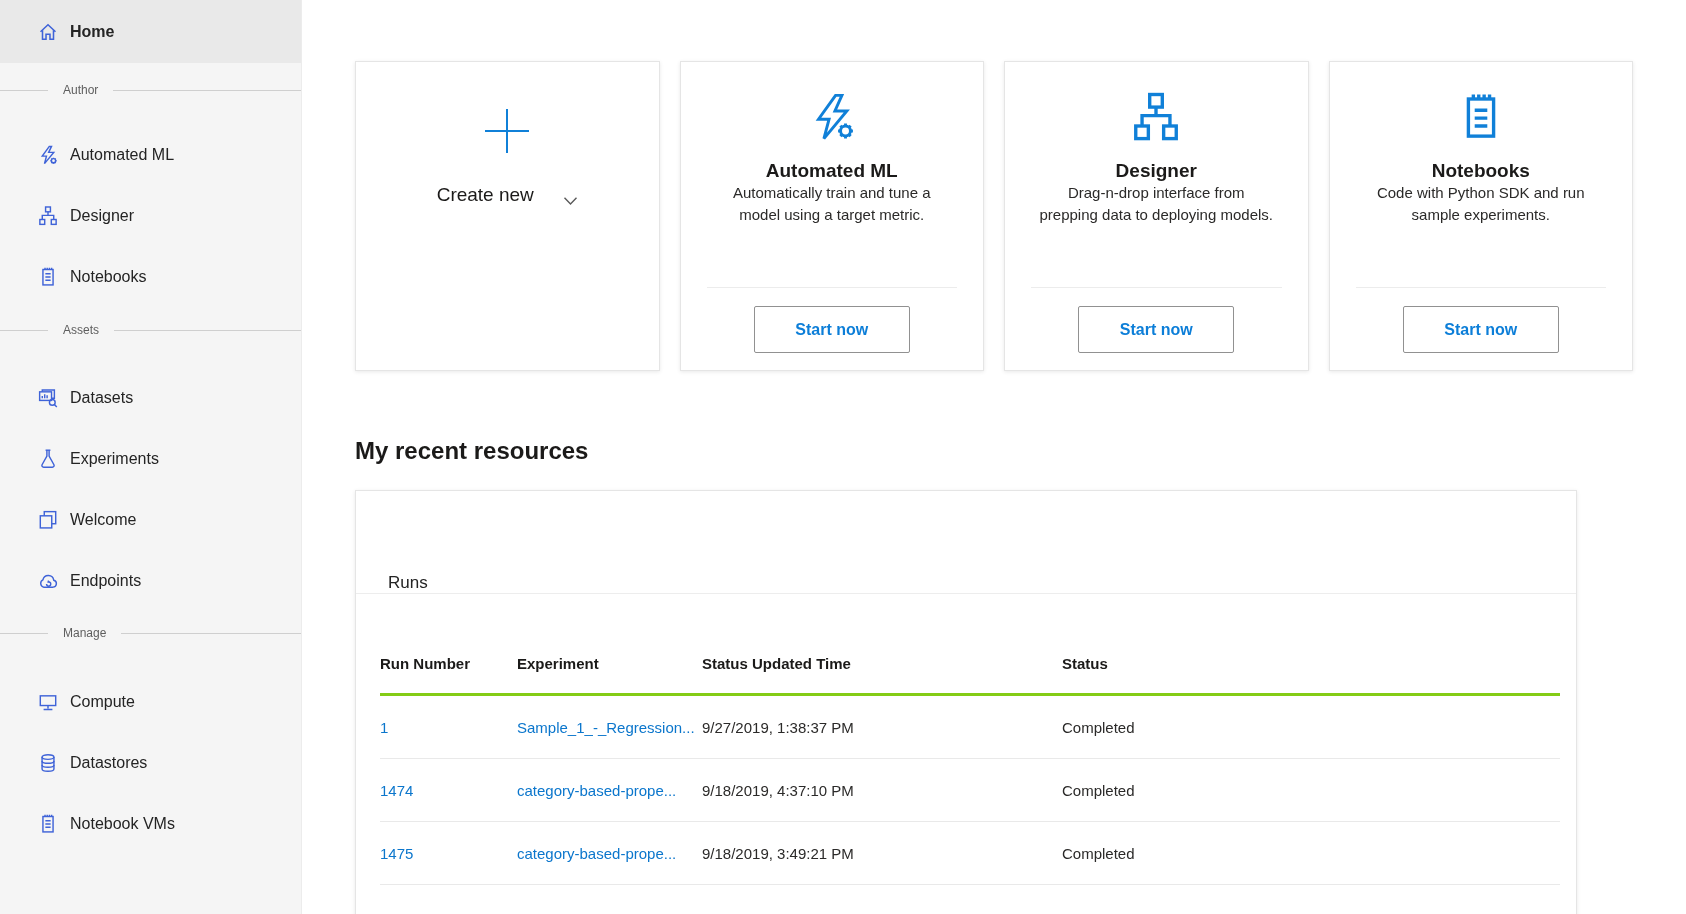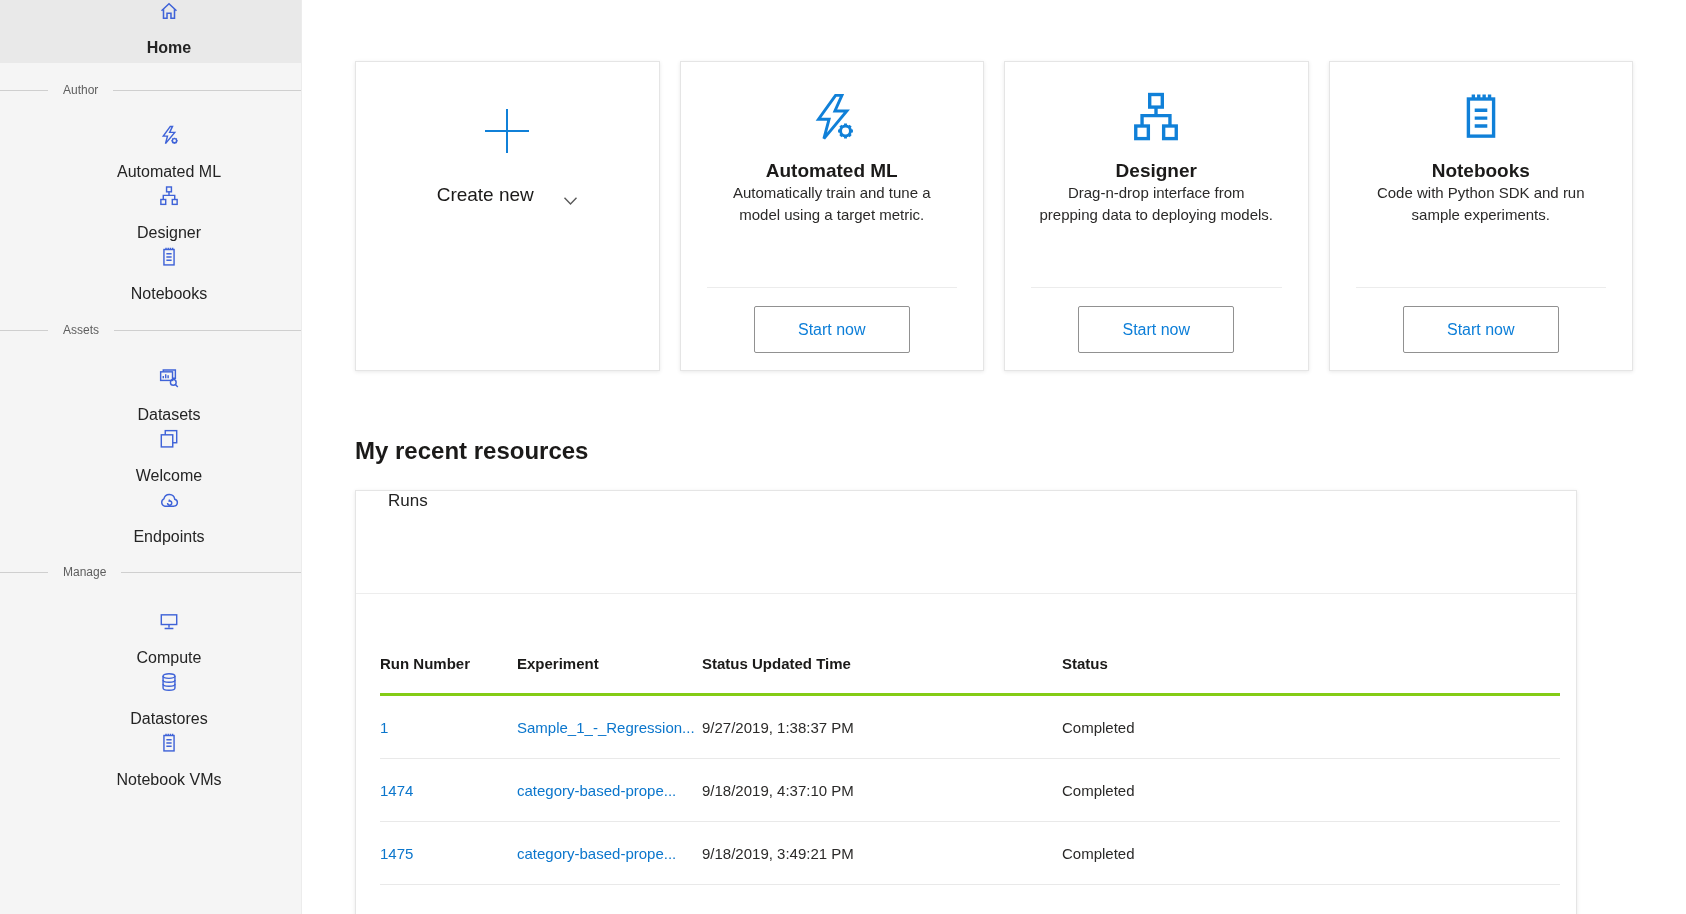--- a/index.html
+++ b/index.html
@@ -4,22 +4,22 @@
 <style>
   * { margin:0; padding:0; box-sizing:border-box; }
   html,body { width:1686px; height:914px; overflow:hidden; }
   body {
     display:flex;
     font-family:"Liberation Sans","DejaVu Sans",sans-serif;
     background:#ffffff; color:#1f1e1d;
   }
   
   .sidebar { width:302px; min-width:302px; height:100%; background:#f5f5f5; border-right:1px solid #ececec; }
-  .side-item { display:flex; align-items:center; height:61px; padding-left:37px; gap:17px;
-               font-size:16px; color:#242424; cursor:pointer; white-space:nowrap;flex-direction:column; }
+  .side-item { display:flex; align-items:center; height:61px; padding-left:37px; gap:11px;
+               font-size:16px; color:#242424; cursor:pointer; white-space:nowrap; }
   .side-item.selected { height:63px; background:#e9e9e9; font-weight:700; }
   .sicon { width:22px; height:22px; color:#3f63d8; display:flex; align-items:center; justify-content:center; flex:none; }
   .sicon svg { width:22px; height:22px; }
   .side-section { display:flex; align-items:center; height:24px; }
   .side-section .line { height:1px; background:#cfcfcf; }
   .side-section .line.left { width:48px; }
   .side-section .line.right { flex:1; }
   .side-section .slabel { font-size:12px; color:#5e5e5e; padding:0 15px; white-space:nowrap; }
   #sec-author { margin-top:15px; }
   #item-aml { margin-top:22px; }
@@ -42,27 +42,27 @@
   .chev { color:#5a5a5a; display:flex; margin-top:3px; }
 
   .feature-card { padding-top:26px; }
   .fc-icon { height:58px; display:flex; align-items:center; color:#1080d8; }
   .fc-icon svg { width:54px; height:54px; }
   .fc-title { margin-top:14px; font-size:19px; font-weight:700; color:#1b1a19; white-space:nowrap; }
   .fc-desc { font-size:15px; line-height:22px; color:#2b2a29; text-align:center; width:236px; }
   .fc-spacer { flex:1; }
   .fc-divider { width:calc(100% - 52px); border-top:1px solid #ececec; }
   .start-btn { margin:18px 0 17px; width:156px; height:47px; background:#fff;
-               border:1px solid #919191; border-radius:2px; font-size:16px; font-weight:400;
+               border:1px solid #919191; border-radius:2px; font-size:16px; font-weight:700;
                color:#0c7ed8; cursor:pointer; font-family:inherit; }
 
   .recent-title { margin-top:64px; font-size:24px; font-weight:700; line-height:32px; color:#1b1a19; }
   .runs-card { margin-top:23px; width:1222px; height:520px; background:#fff;
                border:1px solid #e5e5e5; box-shadow:0 1px 4px rgba(0,0,0,.09); }
-  .runs-header { height:103px; display:flex; align-items:flex-start; padding-left:32px;
+  .runs-header { height:103px; display:flex; align-items:flex-end; padding-left:32px;
                  border-bottom:1px solid #ededed; font-size:17px; color:#242424; }
   .runs-table { padding:0 16px 0 24px; }
   .trow { display:flex; align-items:center; height:63px; border-bottom:1px solid #e9e9e9;
           font-size:15px; white-space:nowrap; }
   .thead { margin-top:40px; height:62px; font-weight:700; color:#1b1a19; border-bottom:3px solid #84cc16; }
   .col-run { width:137px; } .col-exp { width:185px; } .col-time { width:360px; } .col-status { flex:1; }
   .link { color:#0b76cc; cursor:pointer; text-decoration:none; }
   .cell-text { color:#2b2a29; }
 </style>
 </head>
@@ -128,20 +128,29 @@
     <span class="sicon">
       <svg viewBox="0 0 20 20" fill="none" stroke="currentColor" stroke-width="1.3">
         <path d="M4.8 4.4 V2.8 H15.8 V10.2 H13.6"></path>
         <rect x="2.4" y="4.4" width="10.8" height="7.8"></rect>
         <path d="M4.8 10.2 v-2 M7 10.2 v-3.6 M9.2 10.2 v-2.6"></path>
         <circle cx="13.9" cy="14" r="2.6"></circle>
         <path d="M15.8 15.9 L18 18.1"></path>
       </svg>
     </span>
     <span>Datasets</span>
+  </div>
+  <div class="side-item">
+    <span class="sicon">
+      <svg viewBox="0 0 20 20" fill="none" stroke="currentColor" stroke-width="1.3">
+        <path d="M7.8 2h4.4"></path>
+        <path d="M9 2v5.3 L4.6 15.2 a1.6 1.6 0 0 0 1.4 2.3 h8 a1.6 1.6 0 0 0 1.4 -2.3 L11 7.3 V2"></path>
+      </svg>
+    </span>
+    <span>Experiments</span>
   </div>
   <div class="side-item">
     <span class="sicon">
       <svg viewBox="0 0 20 20" fill="none" stroke="currentColor" stroke-width="1.3">
         <rect x="6.6" y="2.4" width="10.4" height="11"></rect>
         <rect x="3" y="6.2" width="10.4" height="11" fill="#f5f5f5"></rect>
       </svg>
     </span>
     <span>Welcome</span>
   </div>

